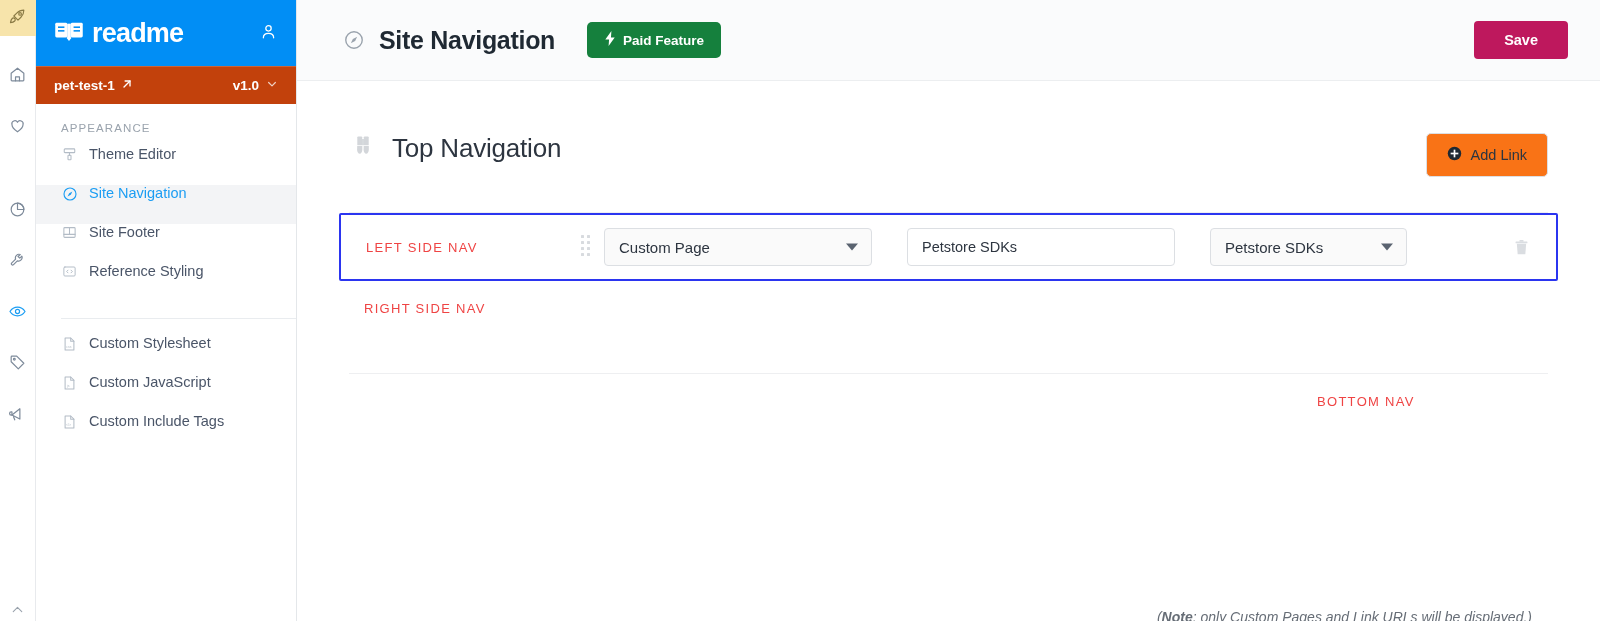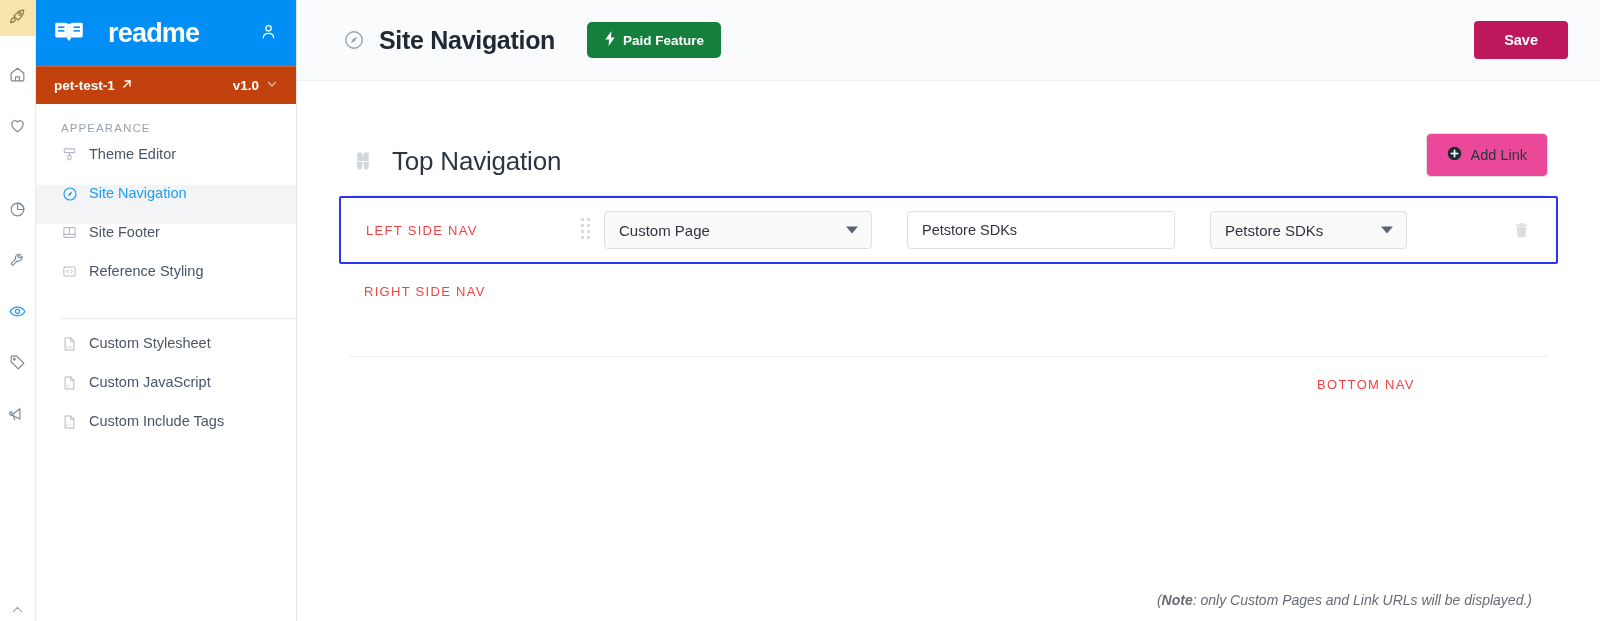--- a/index.html
+++ b/index.html
@@ -36,21 +36,21 @@
     width: 261px; flex: 0 0 261px;
     background: #ffffff;
     border-right: 1px solid #e4e7ea;
     display: flex; flex-direction: column;
   }
   .brand {
     height: 66px; background: #018ef5;
     display: flex; align-items: center; justify-content: space-between;
     padding: 0 18px 0 18px;
   }
-  .brand-logo { display: flex; align-items: center; gap: 24px; }
+  .brand-logo { display: flex; align-items: center; gap: 8px; }
   .brand-word {
     color: #ffffff; font-size: 27px; font-weight: 700;
     letter-spacing: -0.8px; line-height: 1;
   }
   .project-bar {
     height: 38px; background: #c2410c;
     display: flex; align-items: center; justify-content: space-between;
     padding: 0 18px 0 18px;
     border-top: 1px solid rgba(255,255,255,0.18);
   }
@@ -99,31 +99,31 @@
     margin-left: auto;
     background: #be185d; color: #ffffff;
     border: none; border-radius: 4px;
     font-size: 14.5px; font-weight: 700;
     font-family: inherit;
     padding: 11px 30px; cursor: pointer;
   }
 
   .content { flex: 1; padding: 52px 42px 0 42px; overflow: hidden; }
   .section-head {
-    display: flex; align-items: flex-end;
-    padding: 0 10px 0 10px; margin-bottom: 18px;
+    display: flex; align-items: flex-start;
+    padding: 0 10px 0 10px; margin-bottom: 35px;
   }
   .binoc { color: #d3d6da; display: flex; }
   .section-title {
     font-size: 26px; font-weight: 400; color: #2d3540;
     margin-left: 15px; letter-spacing: -0.2px;
   }
   .add-link-btn {
     margin-left: auto;
-    background: #ec4899; border: 1px solid #dcdfe3;
+    background: #f97316; border: 1px solid #dcdfe3;
     border-radius: 5px; padding: 12px 20px;
     font-size: 14.5px; color: #2d3540; font-family: inherit;
     display: flex; align-items: center; gap: 9px; cursor: pointer;
   }
 
   .nav-group { position: relative; }
   .nav-group.highlighted {
     border: 2px solid #2b35f0;
     border-radius: 2px;
   }

